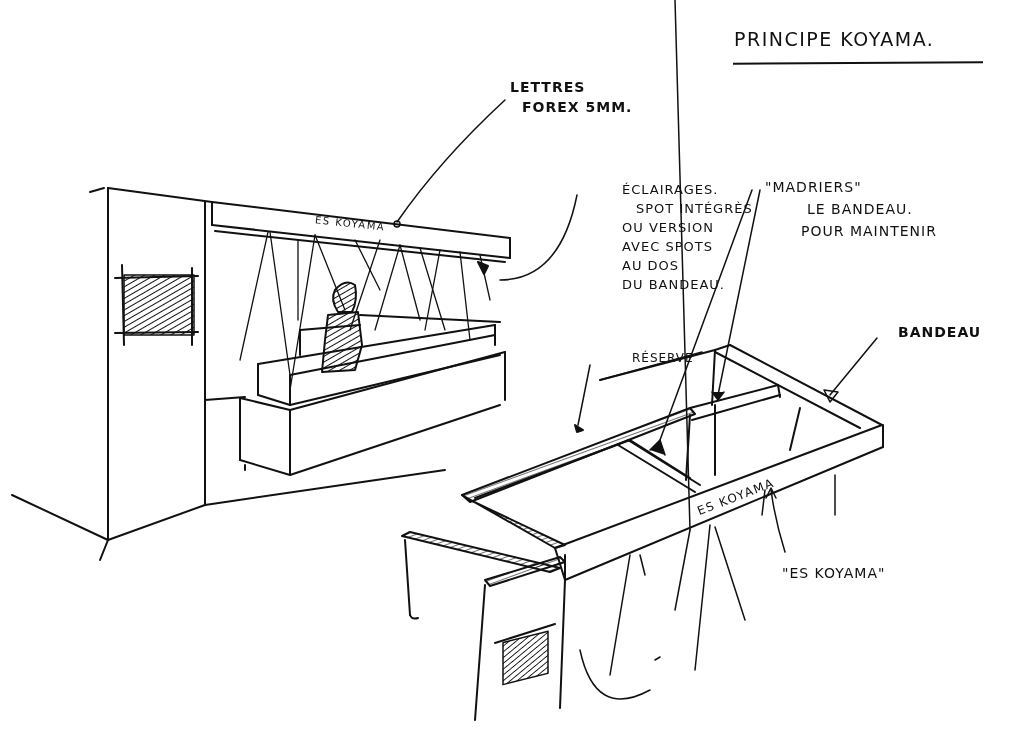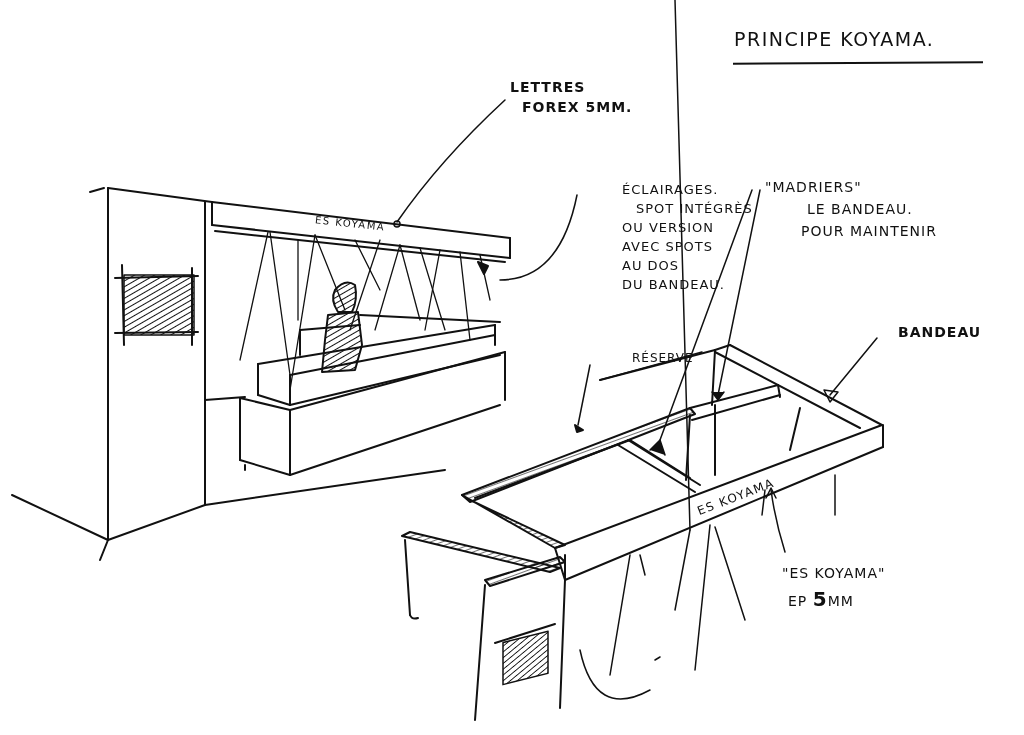--- a/index.html
+++ b/index.html
@@ -253,19 +253,15 @@
     <span class="line" style="padding-left:42px;">LE BANDEAU.</span>
     <span class="line" style="padding-left:36px;">POUR MAINTENIR</span>
   </div>
 
   <div class="note" style="left:632px; top:340px; font-size:12px;margin-top:8px;">RÉSERVE</div>
 
   <div class="note" style="left:898px; top:322px;font-weight:bold;">BANDEAU</div>
 
   <div class="note" style="left:782px; top:560px; line-height:26px;">
     <span class="line">"ES KOYAMA"</span>
-    <span class="line" style="padding-left:6px;">
-      <span>EP</span>
-      <span class="big5">5</span><span>MM</span>
-    </span>
   </div>
 
 </div>
 
 </body></html>

